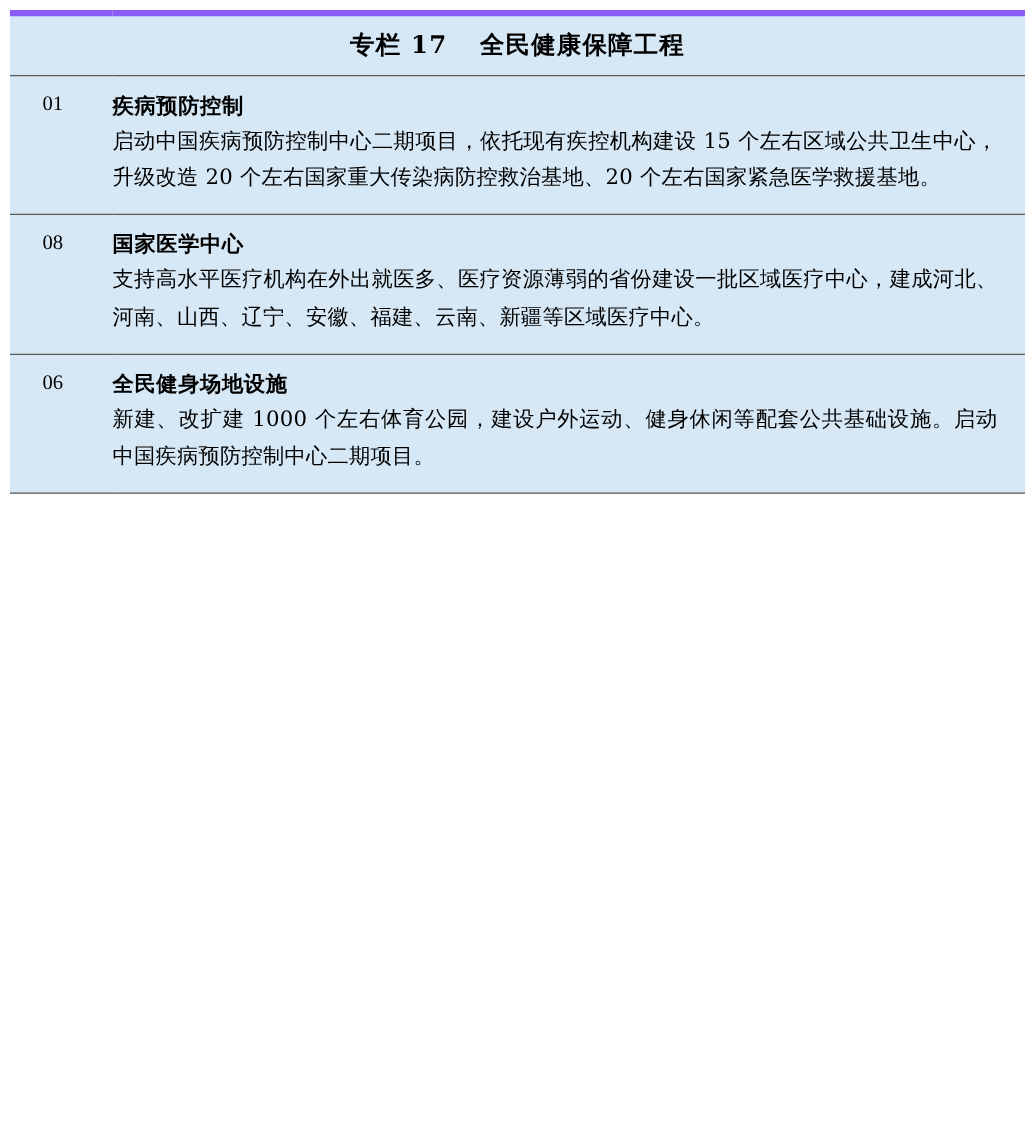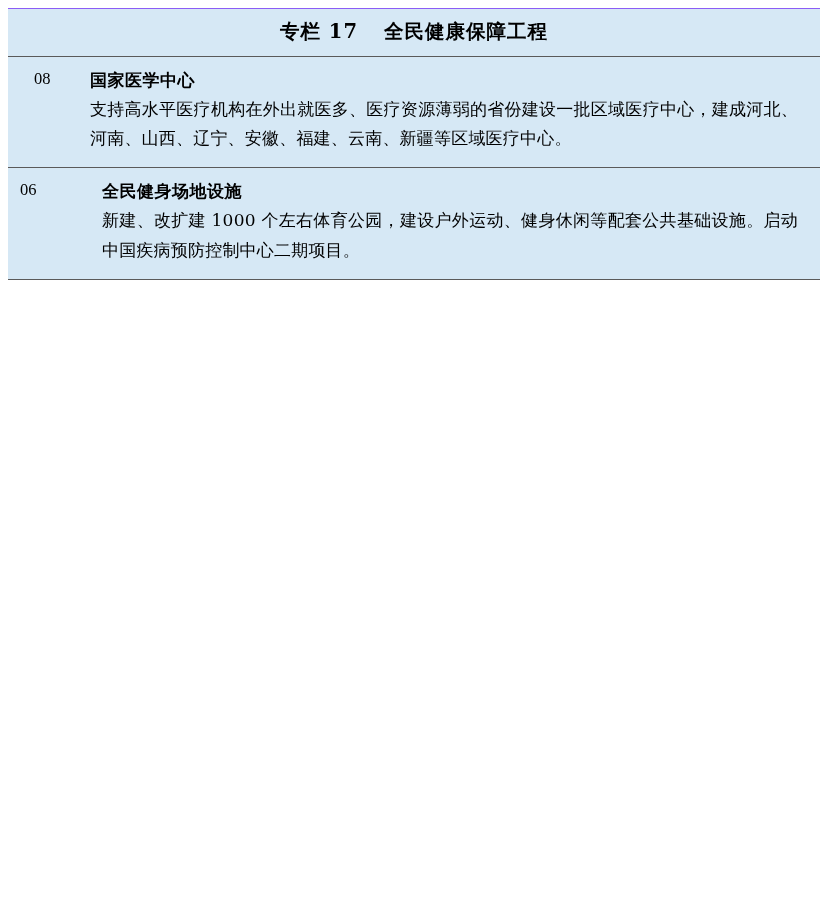--- a/index.html
+++ b/index.html
@@ -11,21 +11,21 @@
     width: 828px;
     height: 900px;
     font-family: "DejaVu Serif", "Liberation Serif", serif;
     color: #000000;
   }
   .table {
     width: 812px;
     margin: 8px auto 0 auto;
     border-collapse: collapse;
     background: #d6e8f5;
-    border-top: 1px solid #8b5cf6;
+    border-top: 5px solid #8b5cf6;
     border-bottom: 1px solid #5a5a5a;
   }
   .title-row td {
     border-bottom: 1px solid #5a5a5a;
     padding: 9px 0 11px 0;
     text-align: center;
   }
   .title-text {
     font-size: 19.5px;
     font-weight: bold;
@@ -34,21 +34,20 @@
   .title-text .gap {
     display: inline-block;
     width: 26px;
   }
   .row > td {
     border-bottom: 1px solid #5a5a5a;
     vertical-align: top;
   }
   .row:last-child > td {
     border-bottom: none;
-    padding-left: 12px;
   }
   td.num {
     width: 56px;
     padding: 12px 0 14px 26px;
     font-size: 16.5px;
     font-family: "Liberation Serif", serif;
     white-space: nowrap;
   }
   td.content {
     padding: 12px 22px 14px 0;
@@ -71,20 +70,27 @@
 <body>
 
 <table class="table">
   <tbody>
       <tr class="title-row">
     <td colspan="2">
       <span class="title-text"><span>专栏 17</span><span class="gap"></span><span>全民健康保障工程</span></span>
     </td>
   </tr>
 
+  <tr class="row">
+    <td class="num">01</td>
+    <td class="content">
+      <div class="item-head">疾病预防控制</div>
+      <div class="item-body">启动中国疾病预防控制中心二期项目，依托现有疾控机构建设 15 个左右区域公共卫生中心，升级改造 20 个左右国家重大传染病防控救治基地、20 个左右国家紧急医学救援基地。</div>
+    </td>
+  </tr>
 
 
   <tr class="row">
     <td class="num">08</td>
     <td class="content">
       <div class="item-head">国家医学中心</div>
       <div class="item-body">支持高水平医疗机构在外出就医多、医疗资源薄弱的省份建设一批区域医疗中心，建成河北、河南、山西、辽宁、安徽、福建、云南、新疆等区域医疗中心。</div>
     </td>
   </tr>
 

